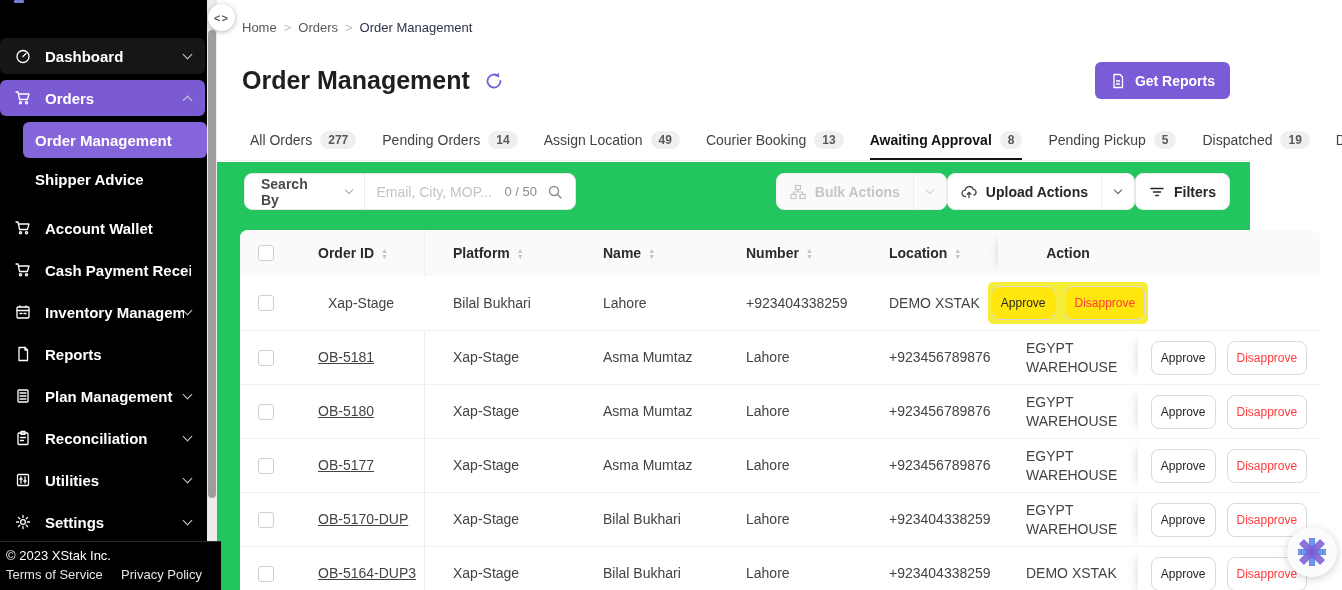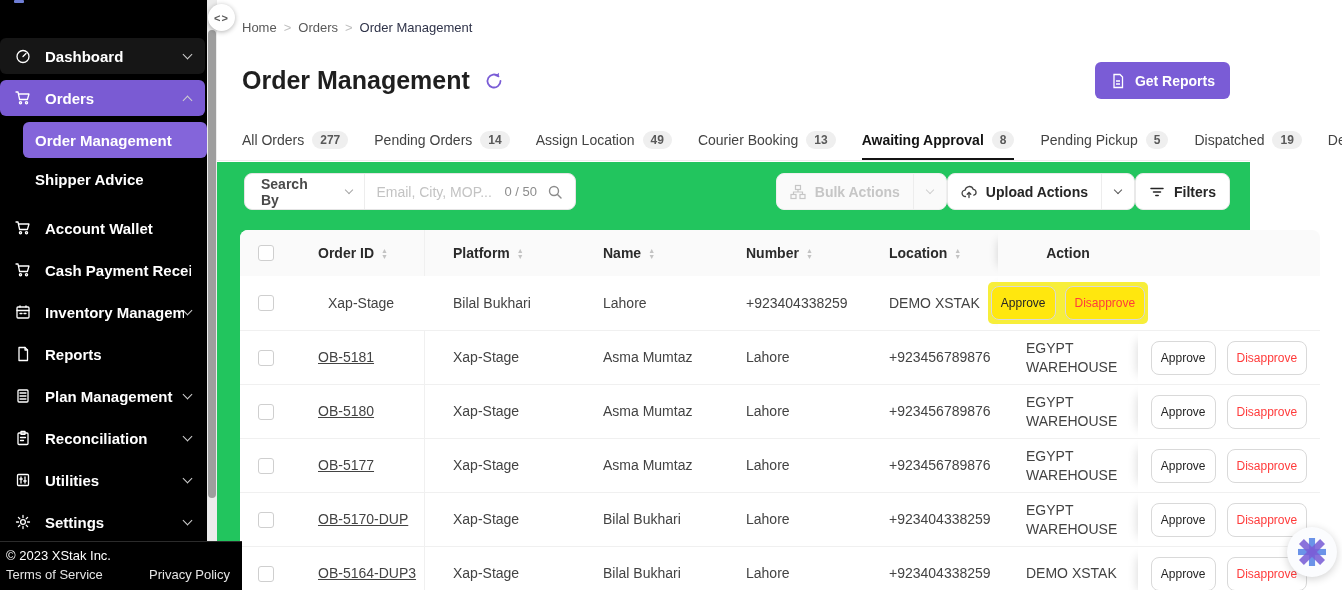--- a/index.html
+++ b/index.html
@@ -17,22 +17,22 @@
   .sb-ic { width:17px; height:17px; margin-right:14px; display:inline-flex; align-items:center; justify-content:center; flex:none; }
   .sb-ic svg { width:16px; height:16px; stroke:#fff; fill:none; stroke-width:1.3; stroke-linecap:round; stroke-linejoin:round; }
   .sb-label { flex:1; white-space:nowrap; overflow:hidden; }
   .chev { width:7px; height:7px; border-right:1.8px solid #cfcfcf; border-bottom:1.8px solid #cfcfcf; flex:none; }
   .chev.down { transform:rotate(45deg); margin-top:-4px; }
   .chev.up { transform:rotate(-135deg); margin-top:4px; }
   .sb-sub { height:36px; margin:0 0 6px 23px; width:184px; display:flex; align-items:center; padding:0 12px;
             border-radius:6px; color:#fff; font-size:15px; font-weight:600; cursor:pointer; }
   .sb-sub.active { background:#8465da; }
   .sb-sub.plain { height:30px; margin-bottom:16px; }
-  .sb-footer { position:absolute; bottom:0; left:0; width:242px; height:49px; background:#000; border-top:1px solid #2b2b2b;
-               color:#fff; font-size:13px; padding:6px 12px 0 6px; z-index:7; }
+  .sb-footer { position:absolute; bottom:0; left:0; width:221px; height:49px; background:#000; border-top:1px solid #2b2b2b;
+               color:#fff; font-size:13px; padding:6px 19px 0 6px; z-index:7; }
   .sb-footer-links { display:flex; justify-content:space-between; margin-top:4px; }
   .sb-footer a { color:#e5e5e5; text-decoration:none; cursor:pointer; }
 
   
   .sb-scrollzone { position:absolute; left:207px; top:0; width:10px; height:541px; background:#ececec; z-index:4; }
   .sb-thumb { position:absolute; left:1px; top:30px; width:8px; height:468px; background:#9e9e9e; border-radius:4px; }
 
   
   .collapse-toggle { position:absolute; left:208px; top:4px; width:27px; height:27px; background:#fff; border-radius:50%;
                      box-shadow:0 1px 5px rgba(0,0,0,.3); z-index:8; display:flex; align-items:center; justify-content:center;
@@ -45,21 +45,21 @@
   .breadcrumb .crumb { cursor:pointer; }
   .breadcrumb .current { color:#2f3349; }
   .page-title-row { position:absolute; top:66px; left:25px; display:flex; align-items:center; gap:14px; }
   .page-title { font-size:25px; font-weight:700; color:#1f1f1f; }
   .refresh-ic { width:20px; height:20px; cursor:pointer; }
   .get-reports { position:absolute; top:62px; right:20px; height:37px; background:#7a5cd6; border:none; border-radius:6px;
                  color:#fff; font-size:14px; font-weight:600; display:flex; align-items:center; gap:9px; padding:0 15px;
                  cursor:pointer; font-family:inherit; }
 
   
-  .tabsbar { position:absolute; top:122px; left:0; right:0; height:39px; border-bottom:1px solid #ededed;
+  .tabsbar { position:absolute; top:122px; left:8px; right:0; height:39px; border-bottom:1px solid #ededed;
              display:flex; align-items:stretch; gap:26px; padding-left:25px; }
   .tab { display:flex; align-items:center; gap:8px; font-size:14px; color:#434343; cursor:pointer; white-space:nowrap;
          border-bottom:2px solid transparent; }
   .tab.active { color:#141414; font-weight:700; border-bottom-color:#141414; }
   .pill { background:#efefef; color:#595959; font-size:12px; font-weight:700; border-radius:10px; padding:1px 8px; line-height:16px; }
 
   
   .content-gray { position:absolute; top:162px; left:0; right:0; bottom:0; background:#22c55e; }
 
   

